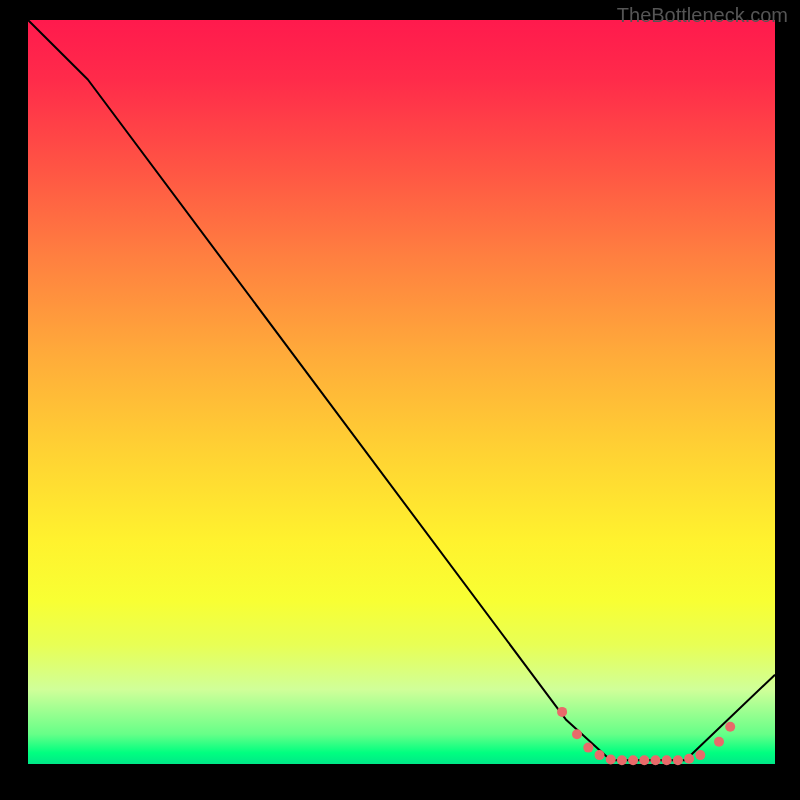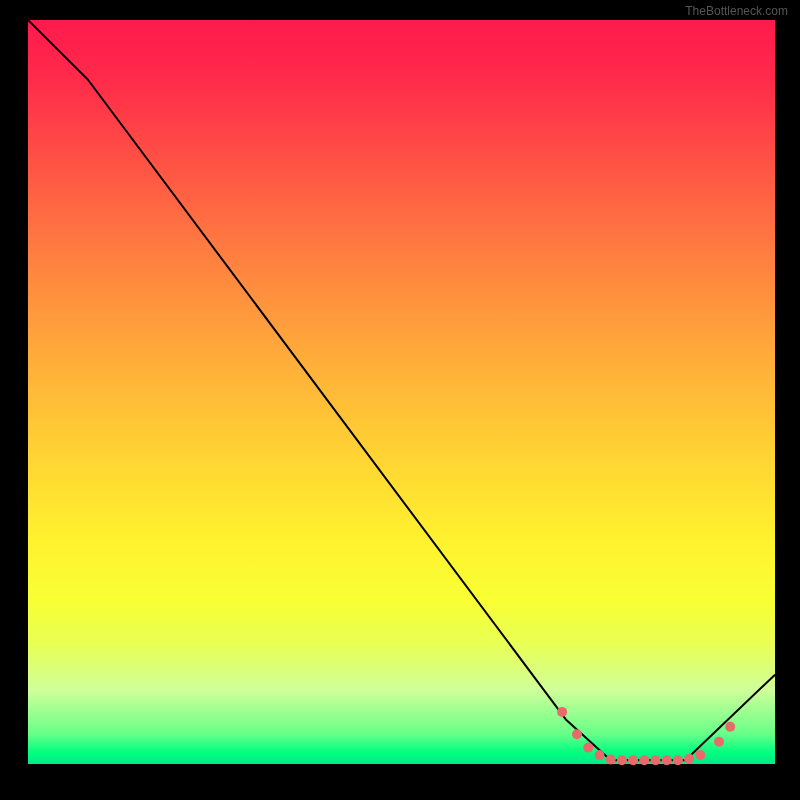--- a/index.html
+++ b/index.html
@@ -9,21 +9,21 @@
     background: #000;
     position: relative;
     font-family: Arial, sans-serif;
     overflow: hidden;
   }
   .watermark {
     position: absolute;
     top: 4px;
     right: 12px;
     color: #555;
-    font-size: 12px;
+    font-size: 20px;
     font-weight: 500;
     z-index: 10;
     margin-left: 44px;
   }
   .plot-area {
     position: absolute;
     left: 28px;
     top: 20px;
     width: 747px;
     height: 744px;

